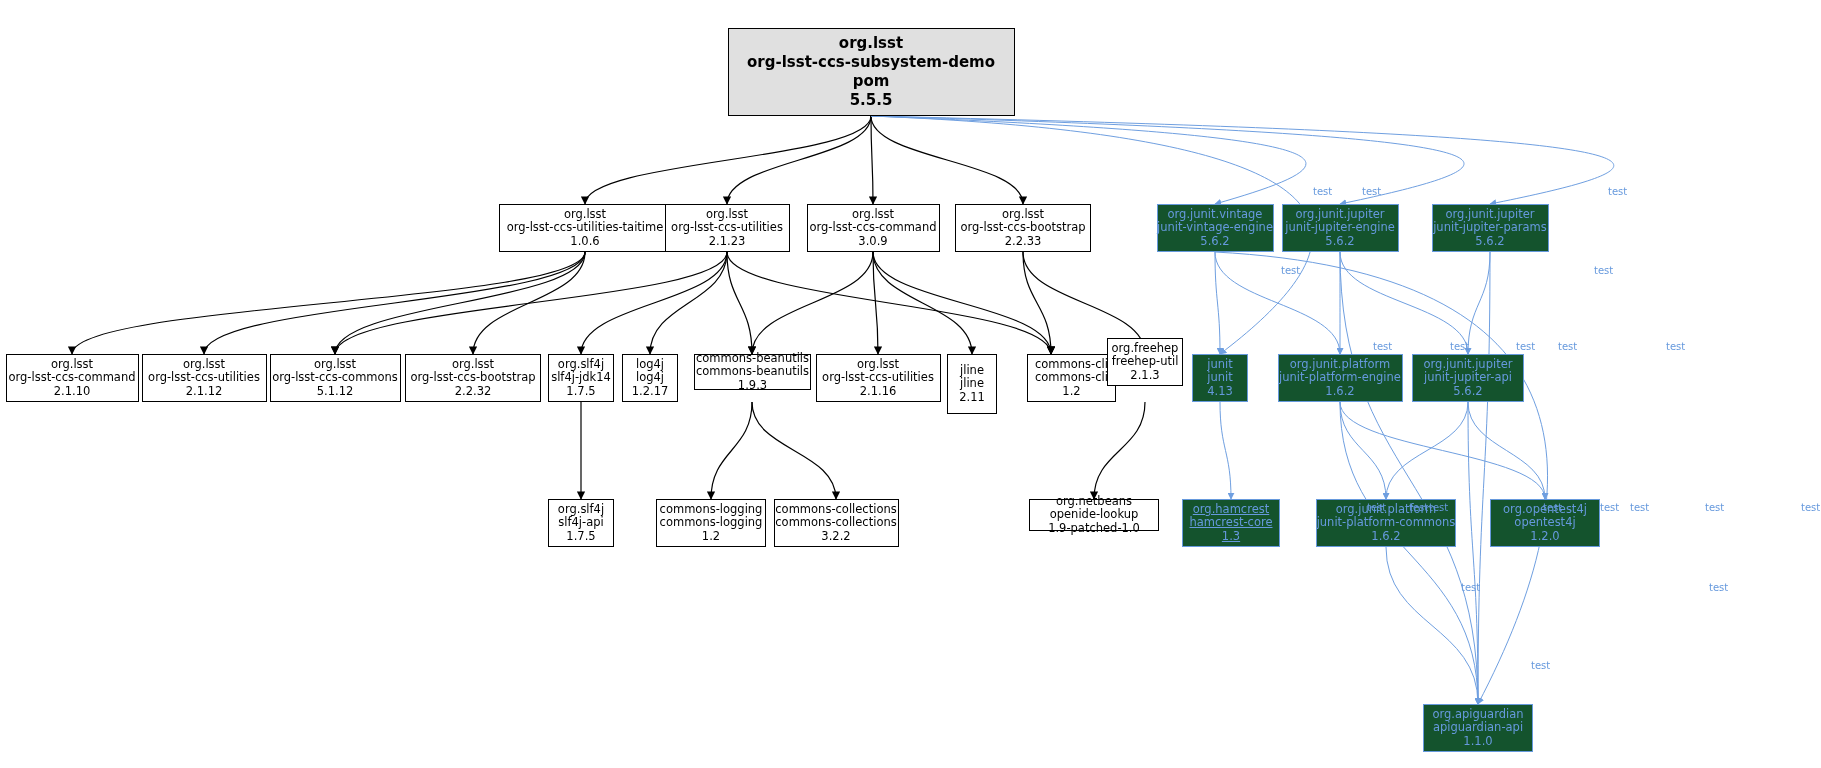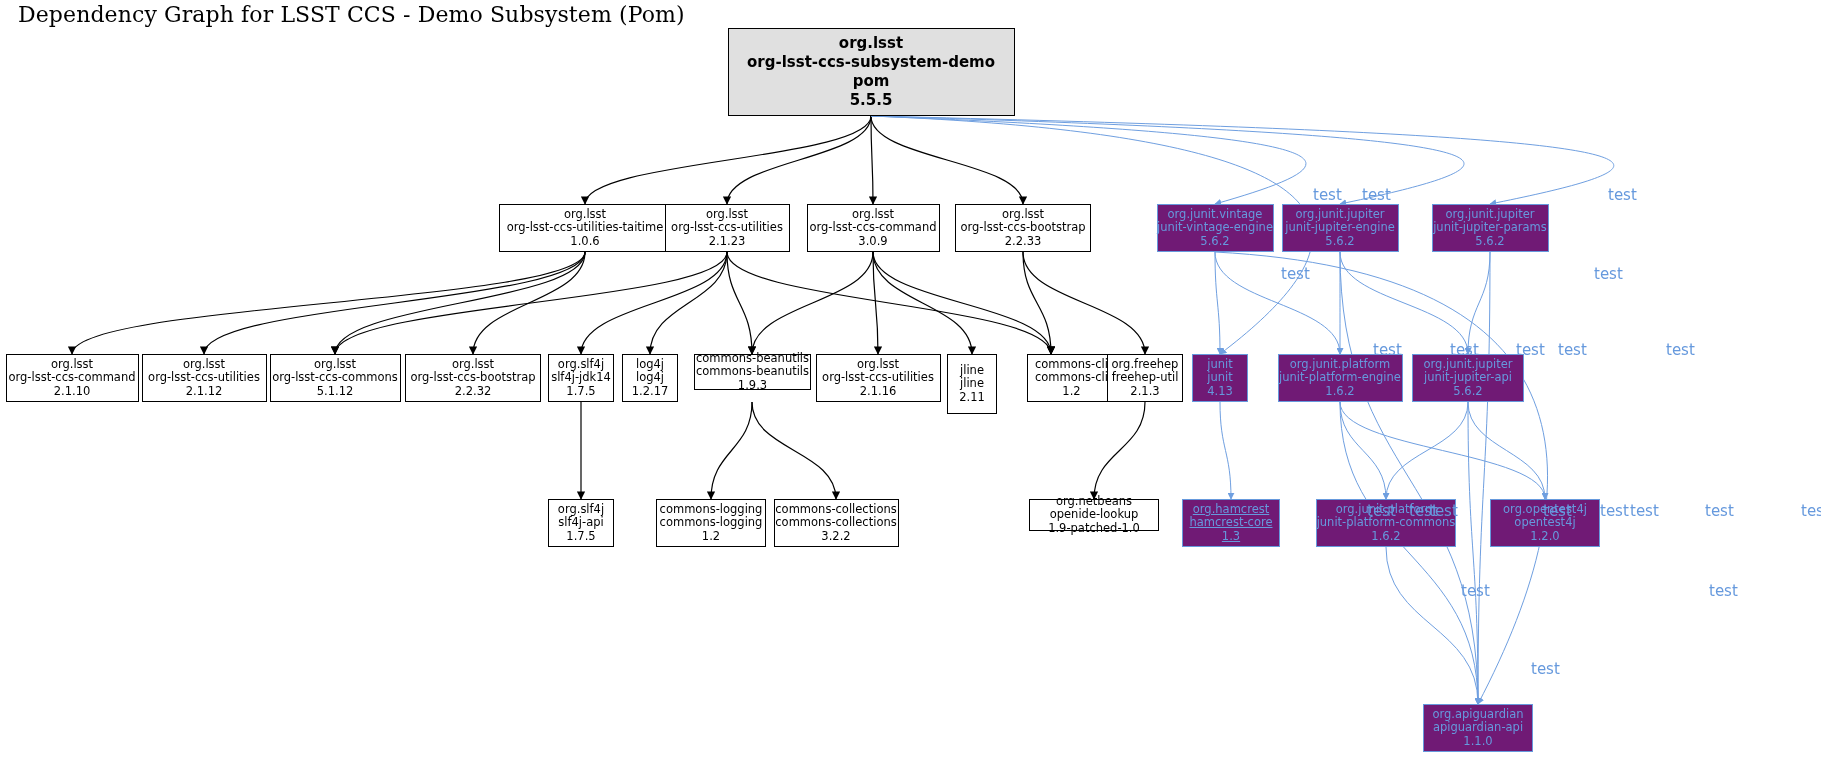--- a/index.html
+++ b/index.html
@@ -52,37 +52,36 @@
   .node.root {
     background: #e0e0e0;
     border: 1px solid #000000;
     font-size: 15px;
     line-height: 19px;
     font-weight: bold;
   }
   .node.test {
     border: 1px solid #6699dd;
     color: #6699dd;
-    background: #701a75;
+    background: #14532d;
   }
   .node .ln { display: block; }
   .edge-label {
     position: absolute;
     font-family: "DejaVu Sans", sans-serif;
-    font-size: 15px;
+    font-size: 10px;
     color: #6699dd;
     white-space: nowrap;
   }
 </style>
 </head>
 <body>
 
 <div id="root">
 
-  <div id="title">Dependency Graph for LSST CCS - Demo Subsystem (Pom)</div>
 
   <svg id="edges" viewBox="0 0 1821 768">
     <defs>
       <marker id="arrow-black" viewBox="0 0 10 10" refX="9" refY="5" markerWidth="7" markerHeight="7" orient="auto-start-reverse">
         <path d="M 0 0 L 10 5 L 0 10 z" fill="#000000"></path>
       </marker>
       <marker id="arrow-blue" viewBox="0 0 10 10" refX="9" refY="5" markerWidth="7" markerHeight="7" orient="auto-start-reverse">
         <path d="M 0 0 L 10 5 L 0 10 z" fill="#6f9fe0"></path>
       </marker>
     </defs>
@@ -218,21 +217,21 @@
       <div class="node" style="left: 947px; top: 354px; width: 50px; height: 60px;">
         <span class="ln">jline</span>
         <span class="ln">jline</span>
         <span class="ln">2.11</span>
       </div>
       <div class="node" style="left: 1027px; top: 354px; width: 89px; height: 48px;">
         <span class="ln">commons-cli</span>
         <span class="ln">commons-cli</span>
         <span class="ln">1.2</span>
       </div>
-      <div class="node" style="left: 1107px; top: 354px; width: 76px; height: 48px;">
+      <div class="node" style="left: 1107px; top: 338px; width: 76px; height: 48px;">
         <span class="ln">org.freehep</span>
         <span class="ln">freehep-util</span>
         <span class="ln">2.1.3</span>
       </div>
       <div class="node test" style="left: 1192px; top: 354px; width: 56px; height: 48px; justify-content: center;">
         <span class="ln">junit</span>
         <span class="ln">junit</span>
         <span class="ln">4.13</span>
       </div>
       <div class="node test" style="left: 1277.5px; top: 354px; width: 125px; height: 48px;">

